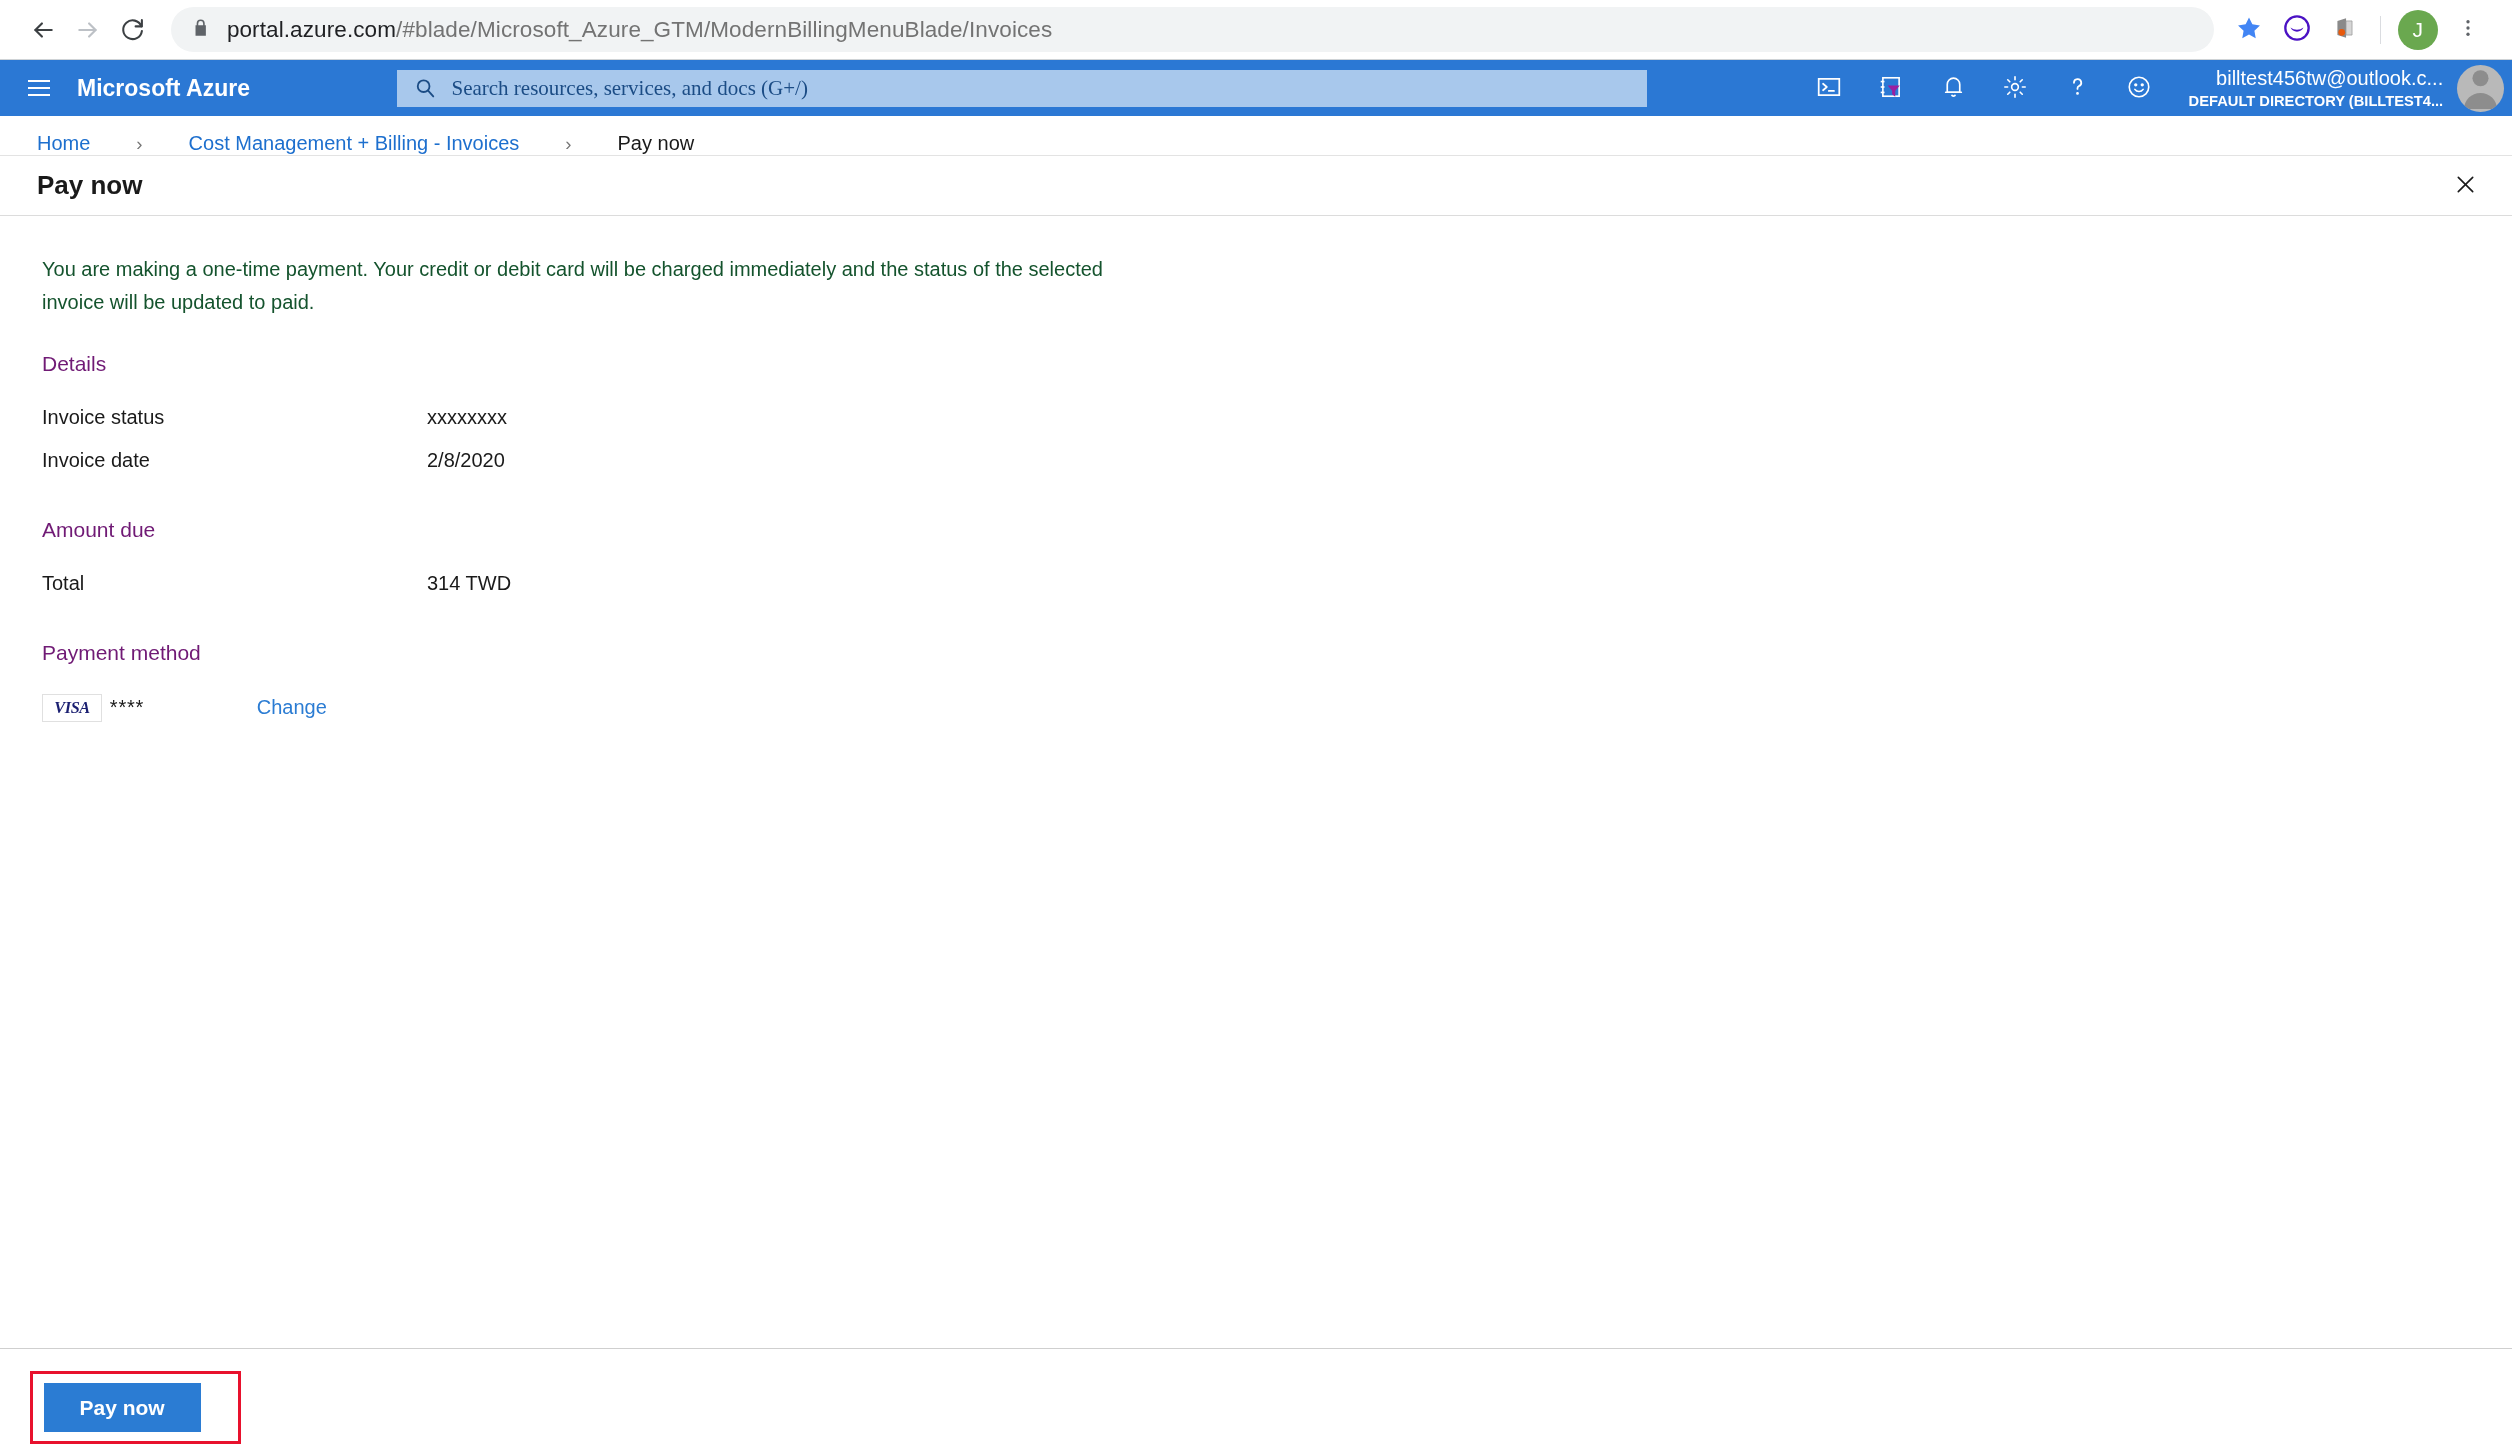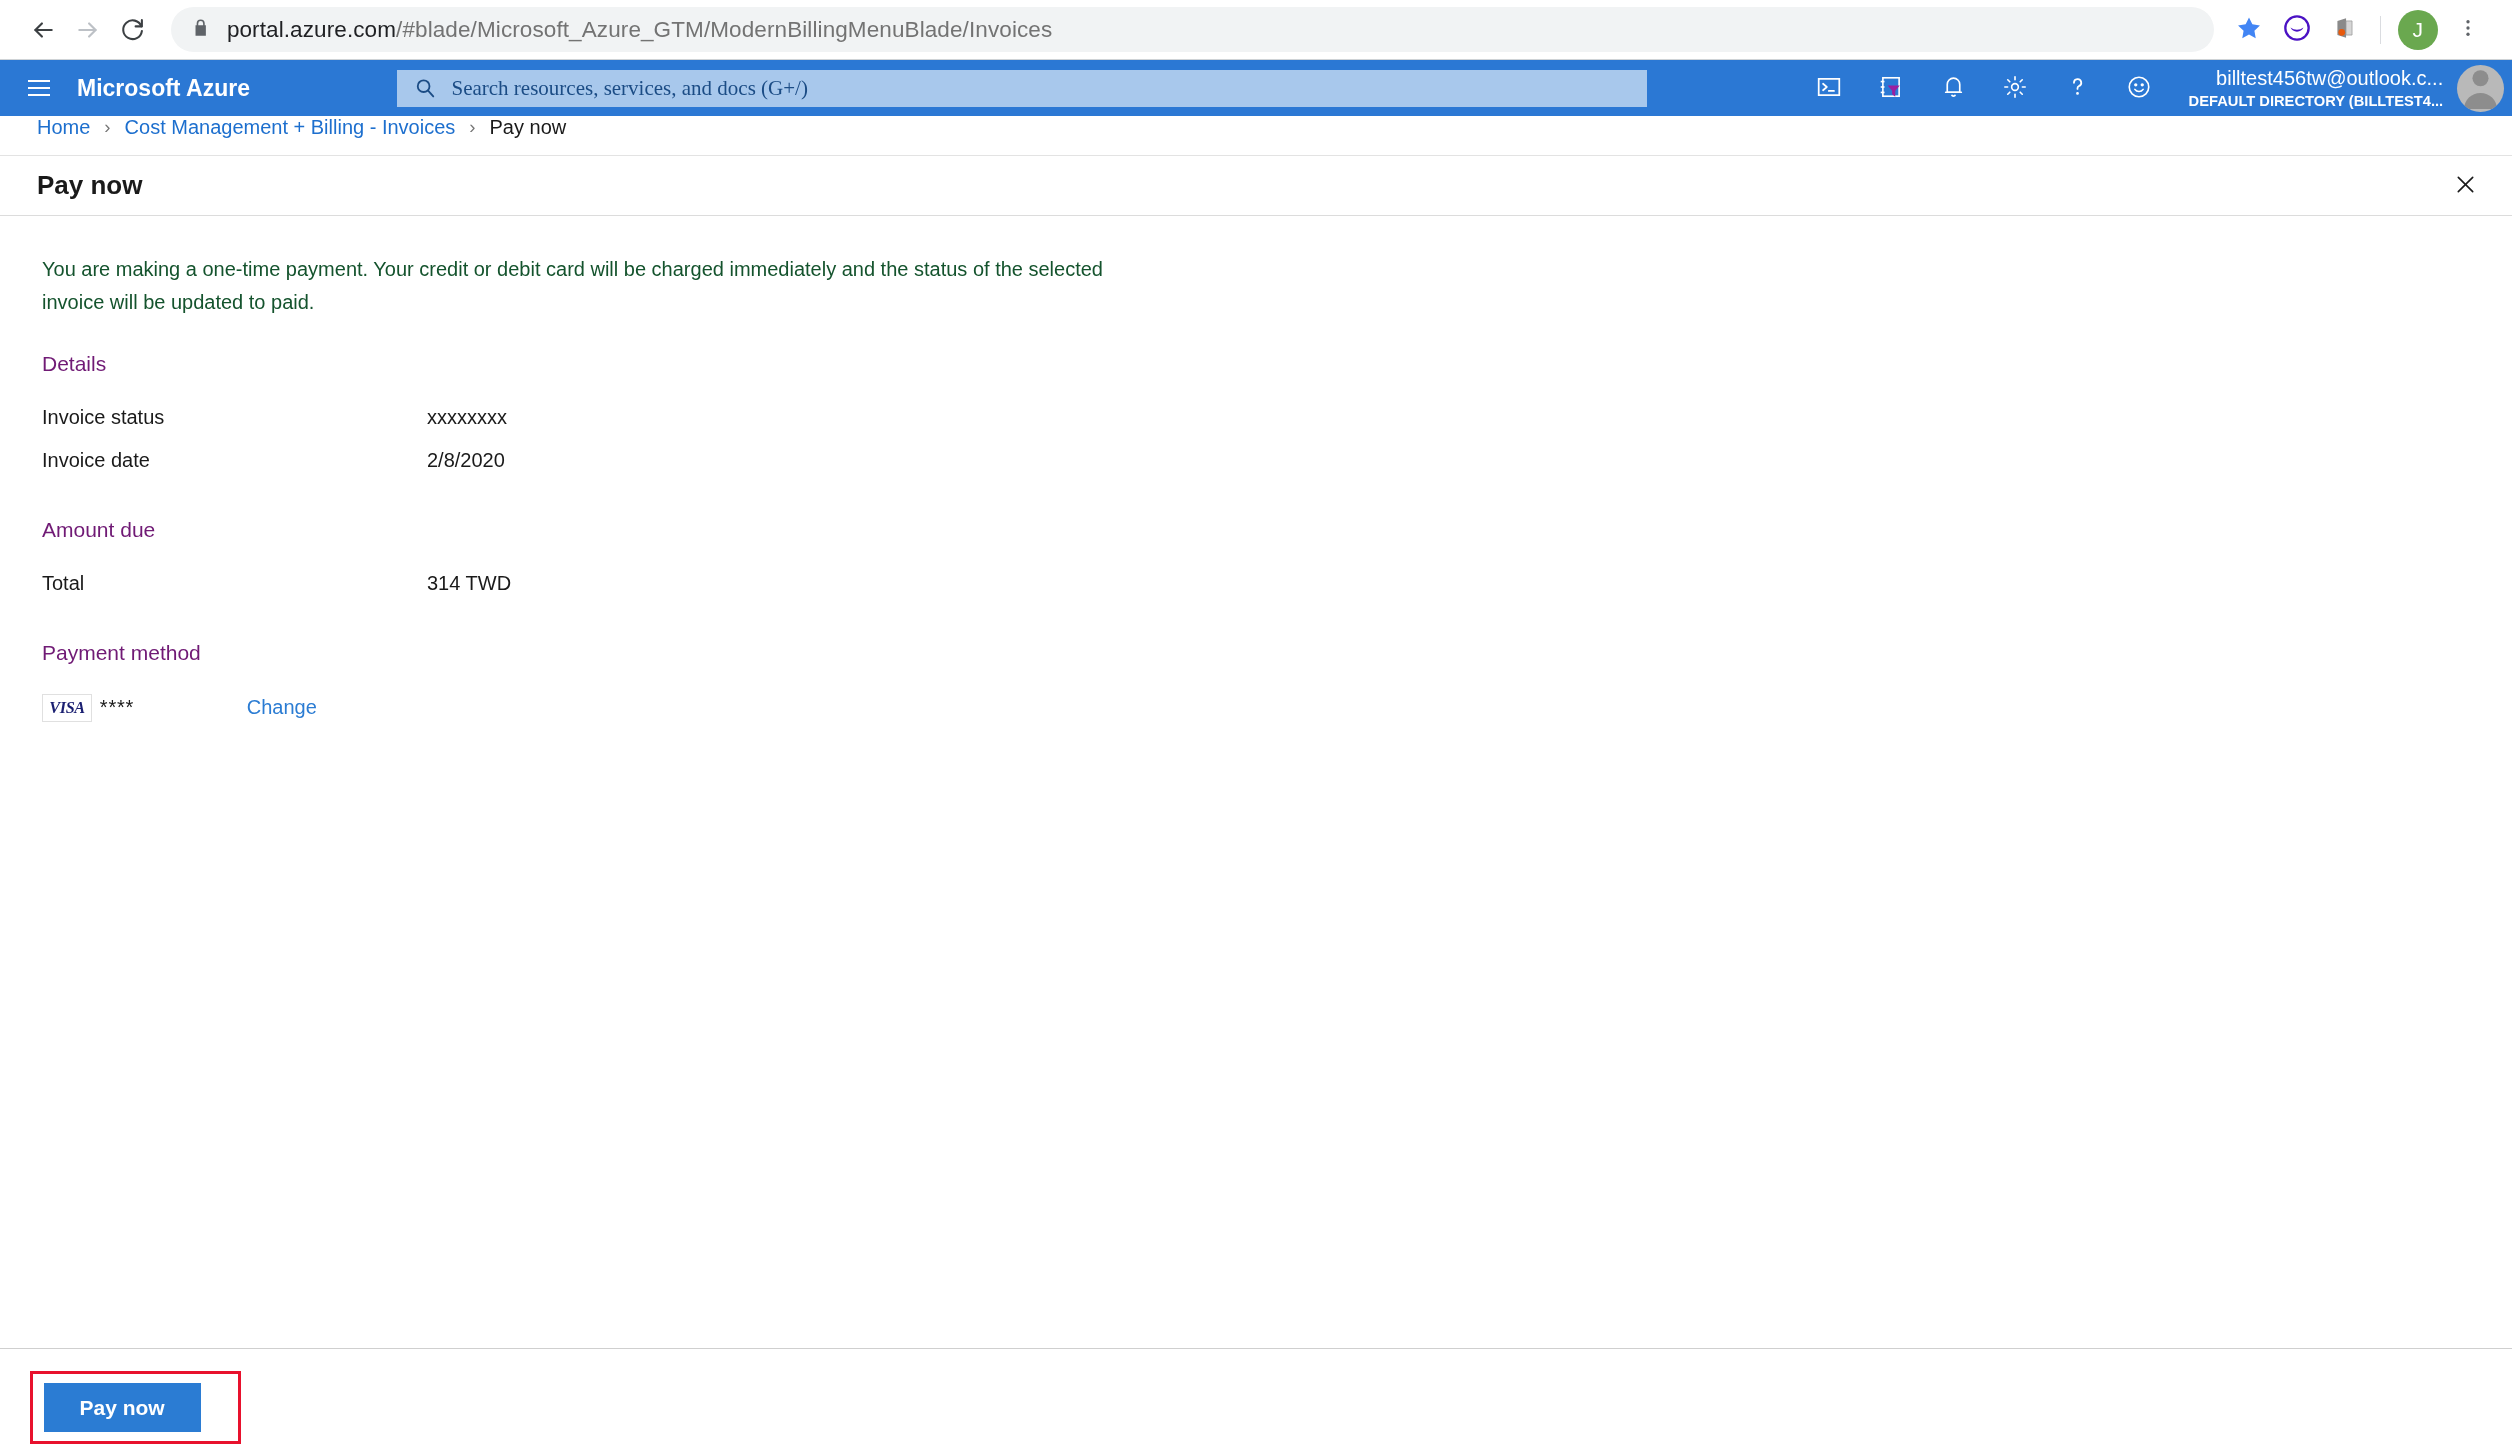--- a/index.html
+++ b/index.html
@@ -135,24 +135,25 @@
     display:flex; align-items:flex-end; justify-content:center;
     overflow:hidden;
     flex:0 0 auto;
   }
 
   
   .breadcrumb {
     height:40px;
     background:#ffffff;
     display:flex;
-    align-items:flex-start;
+    align-items:flex-end;
     padding-left:37px;
     font-size:20px;
     border-bottom:0.8px solid #e3e3e3;
+    gap:32px;
   }
   .crumb-link { color:#1d6fce; }
   .crumb-sep { color:#777777; margin:0 14px; font-size:18.6px; }
   .crumb-current { color:#1a1a1a; }
 
   
   .blade-title-bar {
     height:60px;
     display:flex;
     align-items:center;
@@ -203,21 +204,21 @@
   .kv-value { flex:1 1 auto; }
   .section-gap { height:36px; }
 
   .payment-row {
     display:flex;
     align-items:center;
     height:45px;
     font-size:20px;
   }
   .visa-badge {
-    width:50px; height:28px;
+    width:60px; height:28px;
     border:0.8px solid #e0e0e0;
     background:#ffffff;
     display:flex; align-items:center; justify-content:center;
     flex:0 0 auto;
   }
   .visa-text {
     font-family:"Liberation Serif", serif;
     font-weight:bold;
     font-style:italic;
     font-size:16.3px;

